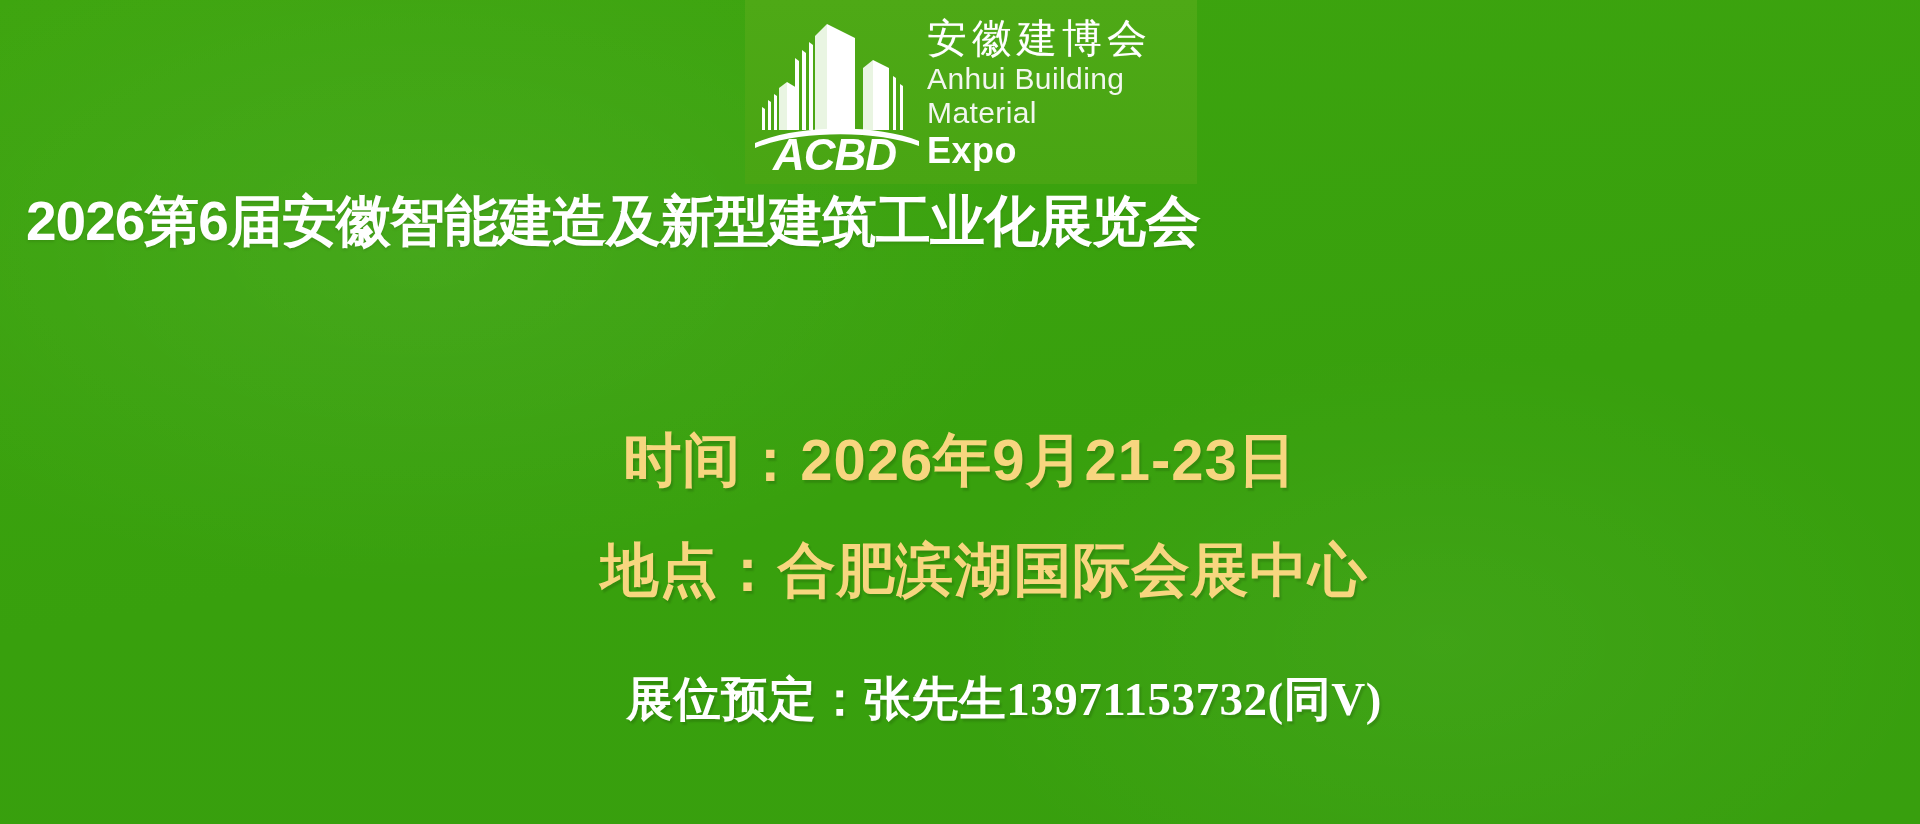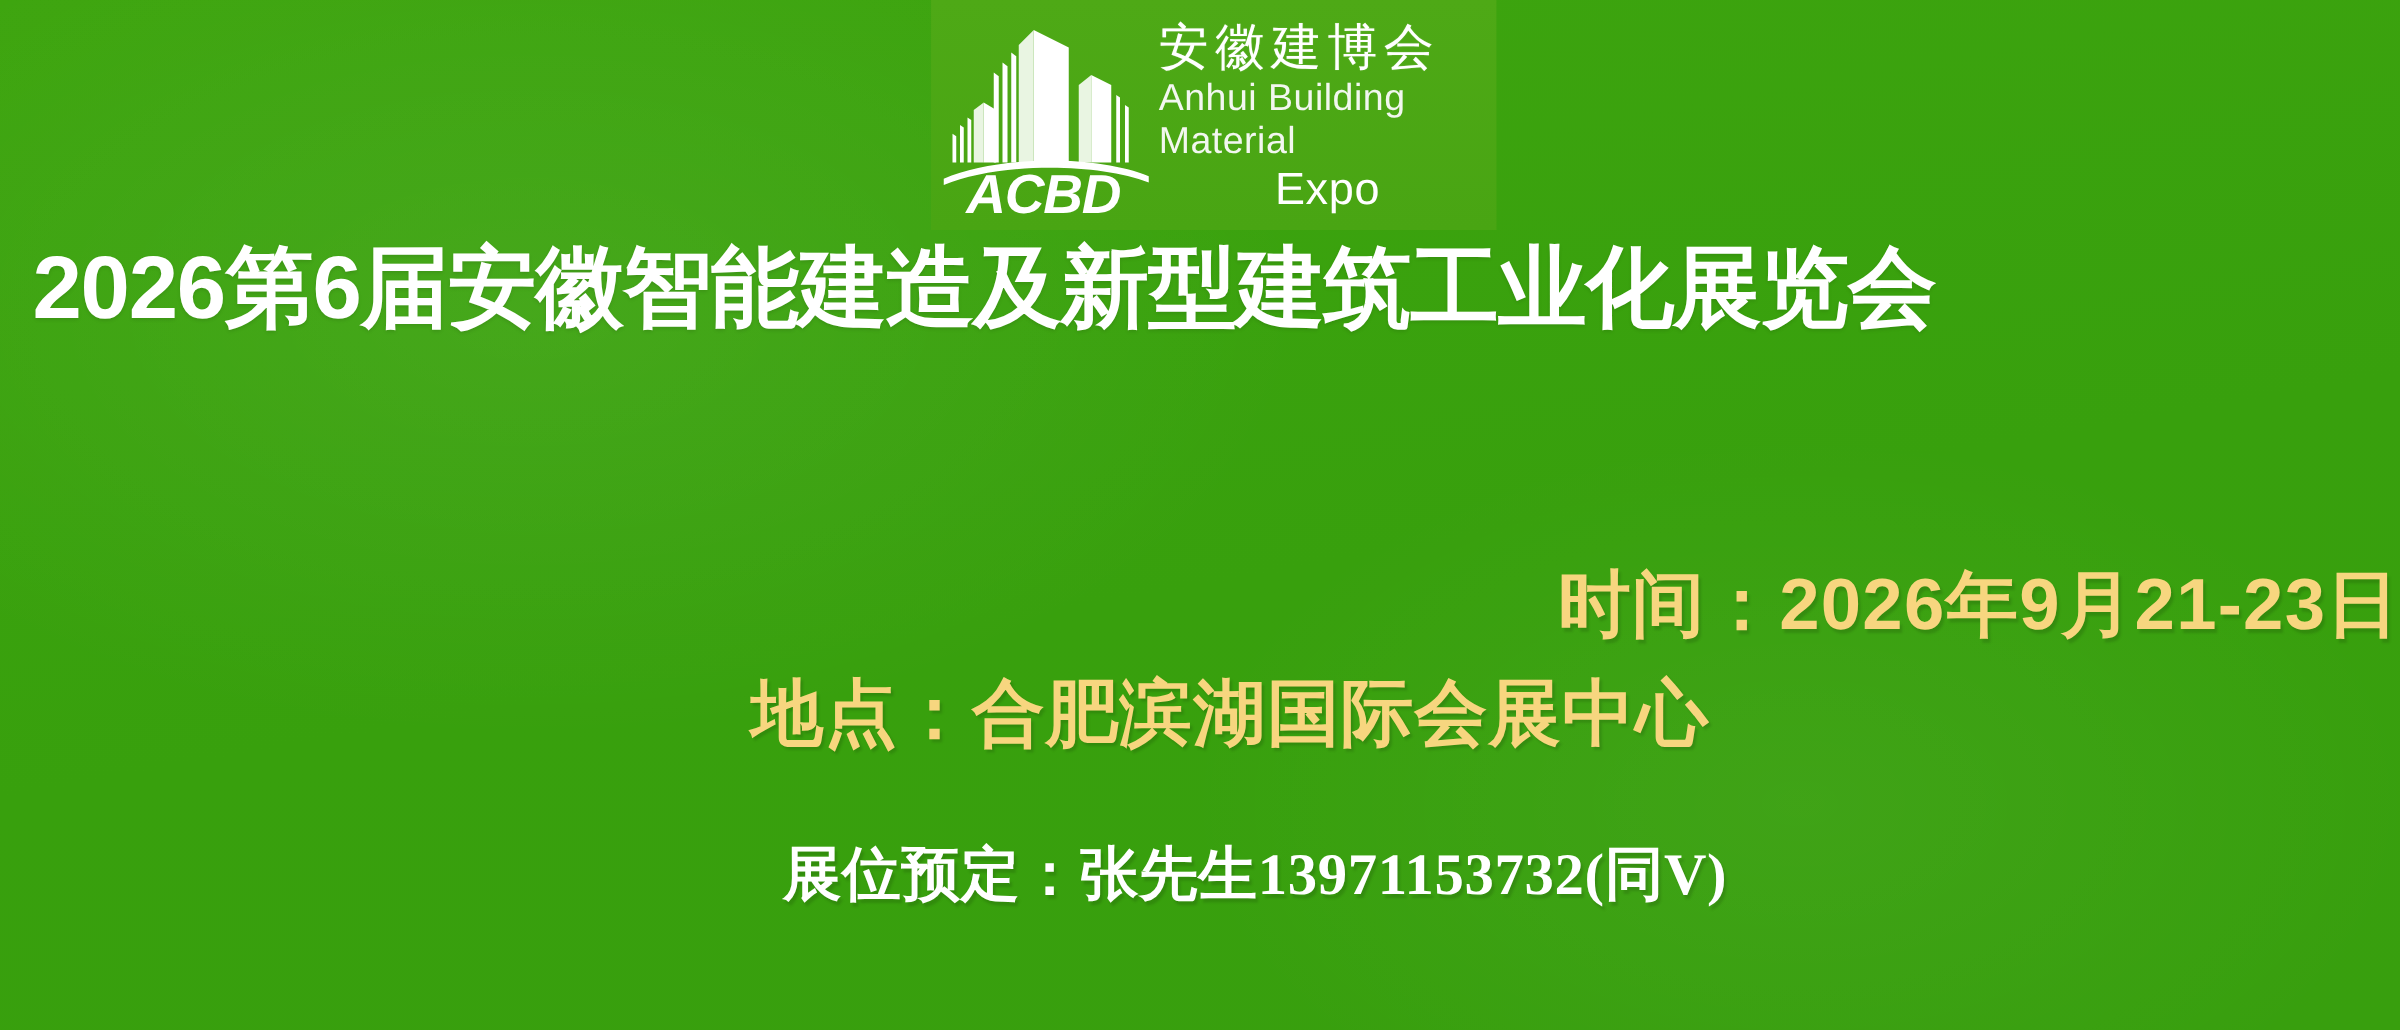--- a/index.html
+++ b/index.html
@@ -65,22 +65,21 @@
     line-height: 1.12;
     margin-top: 2px;
     font-weight: 400;
   }
   .logo-en2 {
     color: #ffffff;
     font-size: 36px;
     letter-spacing: 0.5px;
     line-height: 1.12;
     margin-top: 1px;
-    font-weight: 400;
-    text-align: center;
+    font-weight: 700;
   }
 
   
   .headline-cn {
     position: absolute;
     left: 26px;
     top: 191px;
     width: 1876px;
     color: #ffffff;
     font-size: 78px;
@@ -106,26 +105,25 @@
   
   .info-line {
     position: absolute;
     left: 0;
     width: 1920px;
     text-align: center;
     white-space: nowrap;
     font-weight: bold;
   }
   .info-time {
-    top: 445px;
+    top: 422px;
     color: #f7d67f;
     font-size: 58px;
     letter-spacing: 1px;
     text-shadow: 2px 3px 2px rgba(0,0,0,0.13);
-    text-align: right;
   }
   .info-venue {
     top: 532px;
     color: #f7d67f;
     font-size: 58px;
     letter-spacing: 1px;
     text-shadow: 2px 3px 2px rgba(0,0,0,0.13);
     margin-left: 24px;
   }
   .info-booth {
@@ -177,19 +175,19 @@
     </div>
 
     <div class="logo-text">
       <div class="logo-cn">安徽建博会</div>
       <div class="logo-en1">Anhui Building Material</div>
       <div class="logo-en2">Expo</div>
     </div>
 
   </div>
 
-  <div class="headline-cn" style="font-size: 71px;">2026第6届安徽智能建造及新型建筑工业化展览会</div>
+  <div class="headline-cn" style="font-size: 55px;">2026第6届安徽智能建造及新型建筑工业化展览会</div>
 
   <div class="info-line info-time">时间：2026年9月21-23日</div>
   <div class="info-line info-venue">地点：合肥滨湖国际会展中心</div>
   <div class="info-line info-booth">展位预定：张先生13971153732(同V)</div>
 
 </div>
 
 </body></html>

